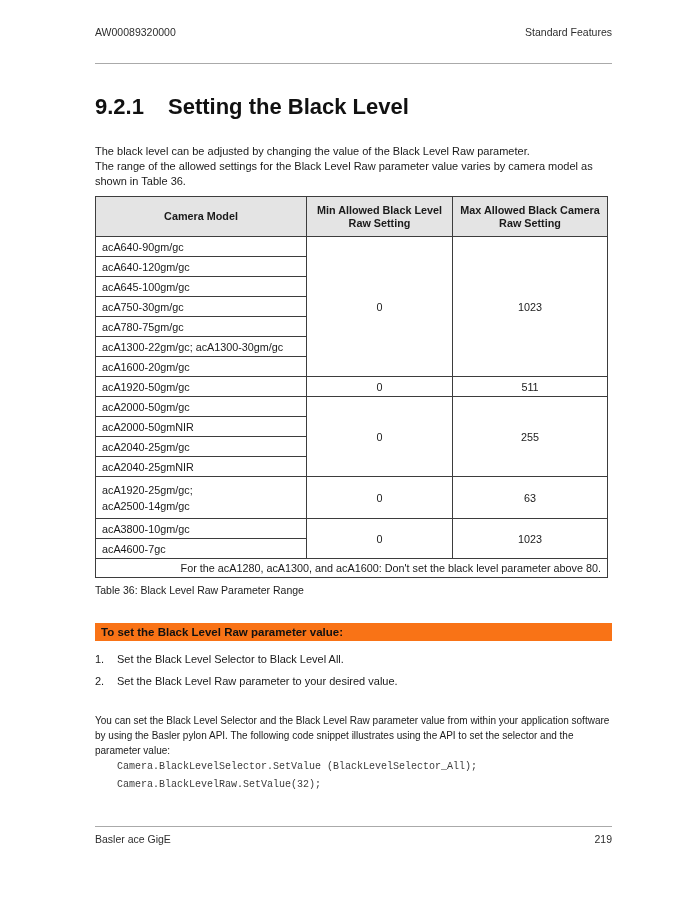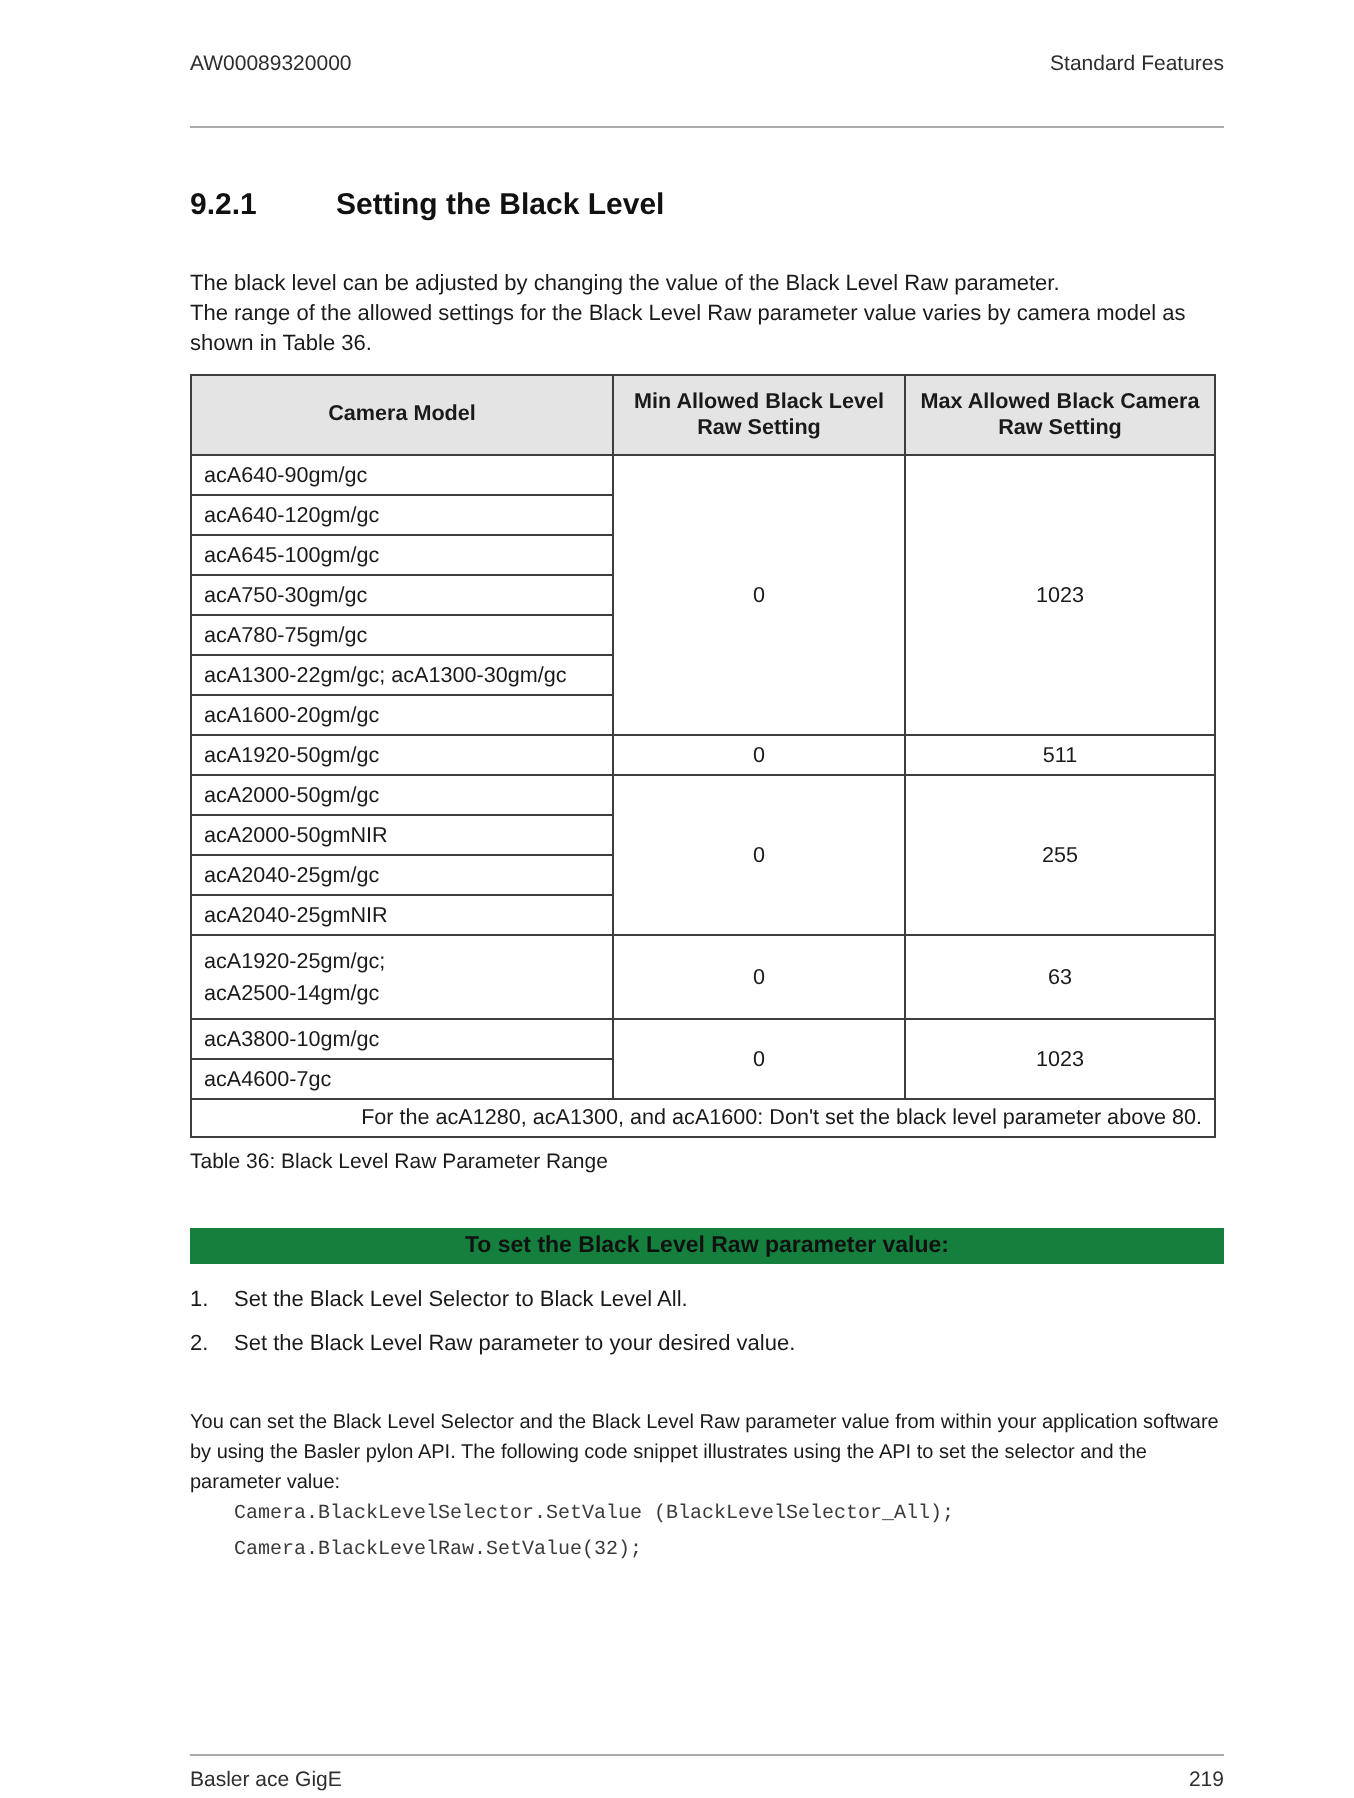--- a/index.html
+++ b/index.html
@@ -14,21 +14,21 @@
   
   .doc-header{
     margin-top:26px;display:flex;justify-content:space-between;
     font-size:10.5px;color:#2e2e2e;
     padding-bottom:25px;border-bottom:1px solid #aaaaaa;
   }
 
   
   .section-title{
     margin-top:30px;display:flex;align-items:baseline;
-    font-size:15px;font-weight:bold;color:#111;
+    font-size:22px;font-weight:bold;color:#111;
   }
   .section-title .sec-num{width:73px;flex:0 0 auto;}
 
   
   .intro{margin-top:24px;font-size:11px;line-height:15px;color:#1a1a1a;}
   .intro div{margin:0;}
 
   
   table.blk{
     margin-top:7px;border-collapse:collapse;width:512px;table-layout:fixed;padding-left:30px;
@@ -45,39 +45,39 @@
   td.model{ text-align:left;padding:2px 6px;height:20px;}
   td.val{ text-align:center;padding:2px 6px;}
   tr.tall td.model{height:42px;}
   tr.tall td.model span{display:block;line-height:16px;}
   td.note{ text-align:right;padding:3px 6px;height:18px;font-size:10.8px;margin-left:24px;}
 
   .table-caption{margin-top:6px;font-size:10.5px;color:#1a1a1a;}
 
   
   .proc-heading{
-    margin-top:27px;background:#15803d;
+    margin-top:27px;background:#f97316;
     font-size:11.5px;font-weight:bold;color:#111;
-    padding:3px 6px;width:505px;box-sizing:content-box;text-align:center;
+    padding:3px 6px;width:505px;box-sizing:content-box;
   }
   .steps{margin-top:11px;font-size:11px;line-height:15px;}
   .step{display:flex;margin-bottom:7px;}
   .step .num{width:22px;flex:0 0 auto;}
 
   .body-para{margin-top:24px;font-size:10px;line-height:15px;}
 
   .code-block{
     margin-left:22px;
     font-family:"Liberation Mono","DejaVu Sans Mono",monospace;
     font-size:10px;line-height:18px;color:#3a3a3a;
   }
 
   
   .doc-footer{
-    position:absolute;left:95px;top:851px;width:517px;
+    position:absolute;left:95px;top:800px;width:517px;
     border-top:1px solid #aaaaaa;padding-top:6px;
     display:flex;justify-content:space-between;
     font-size:10.5px;color:#2e2e2e;
   }
 </style>
 </head>
 <body>
 
 <div class="page">
   <div class="content">

